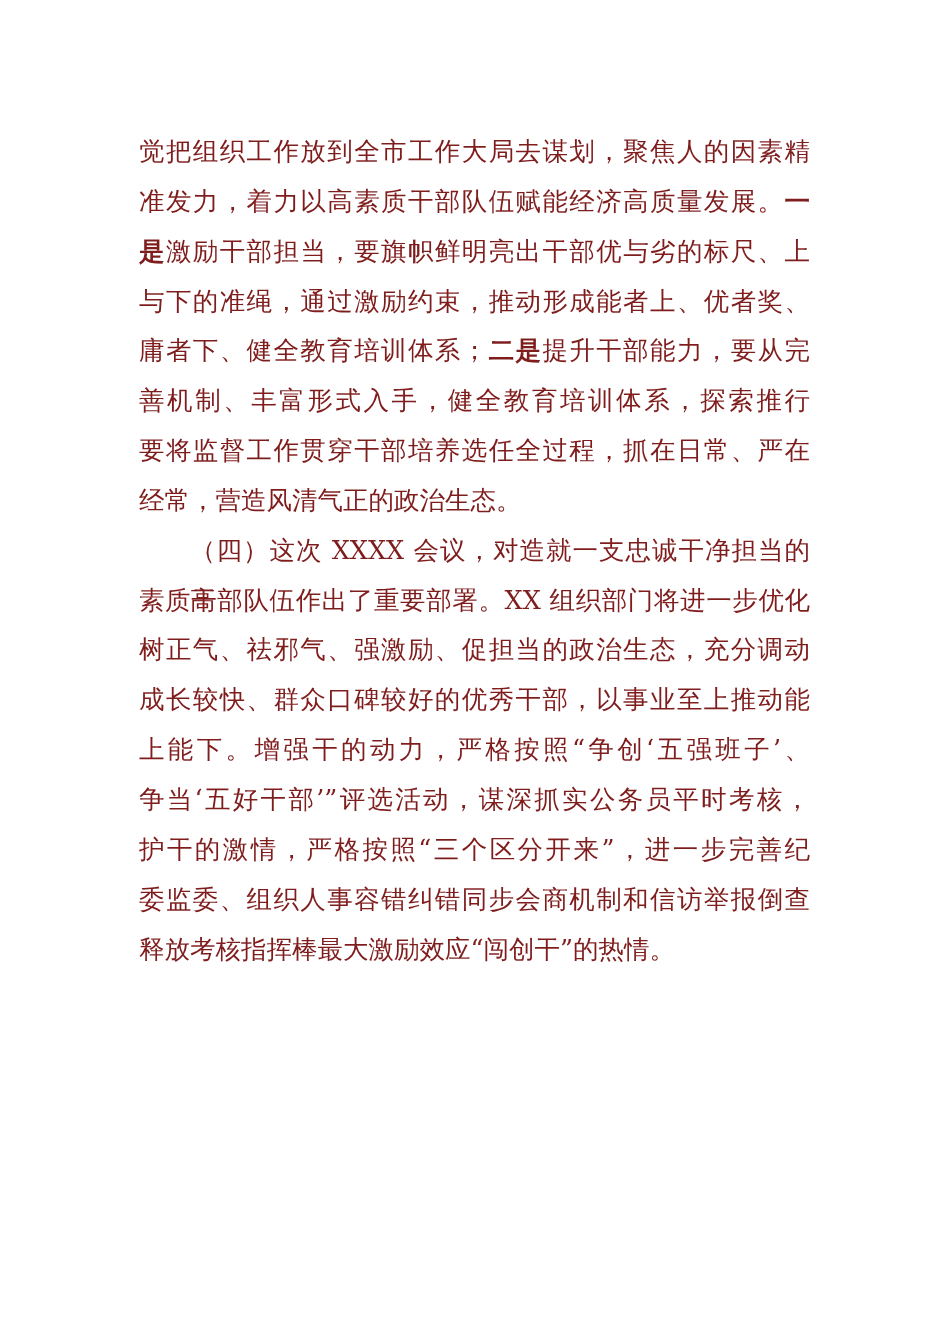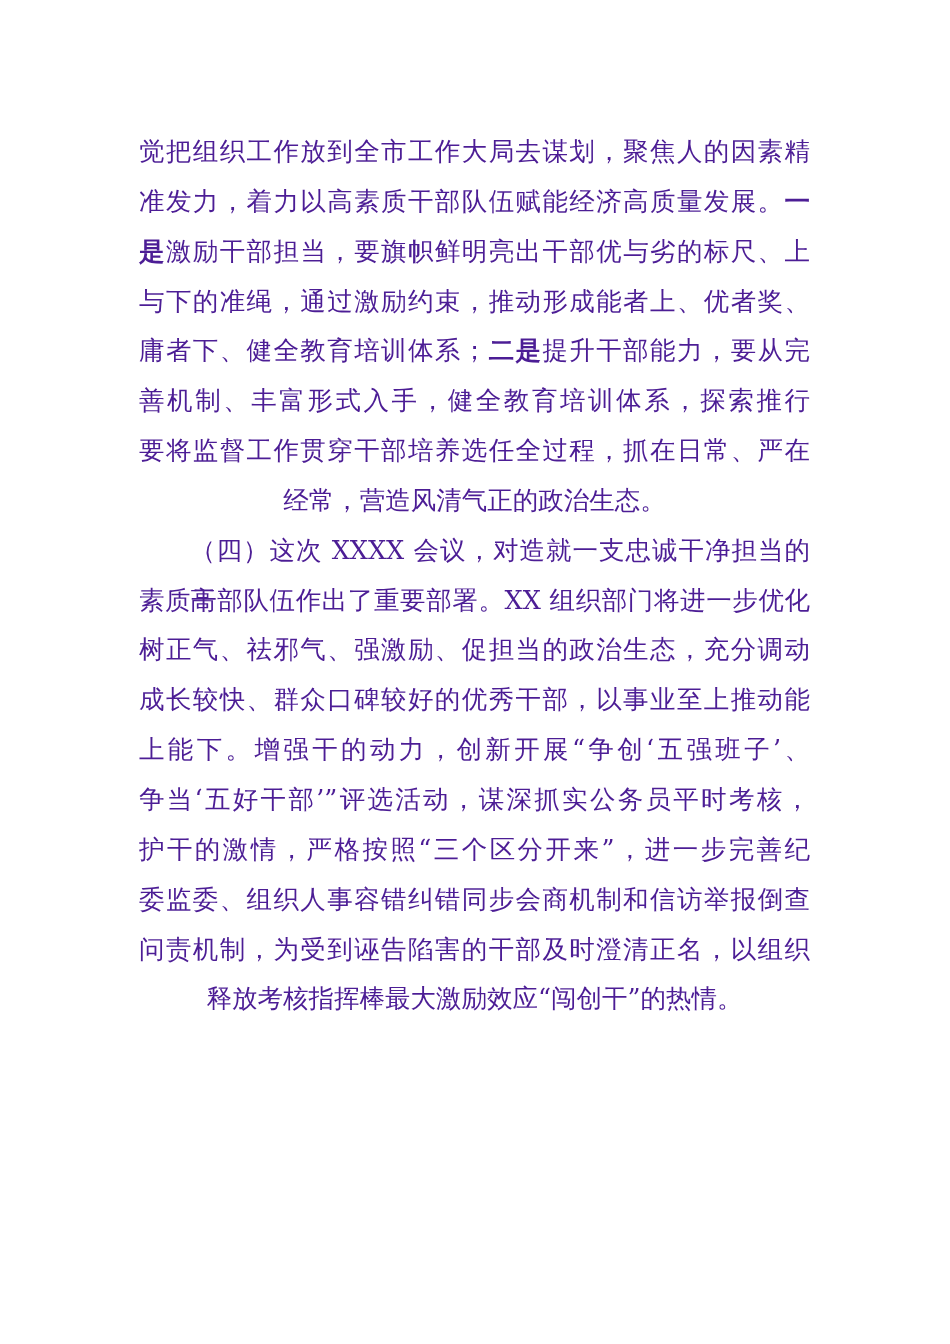--- a/index.html
+++ b/index.html
@@ -39,53 +39,52 @@
     font-size: 25.5px;
     letter-spacing: 0;
     white-space: normal;
     overflow: visible;
   }
   .line.just {
     text-align: justify;
     text-align-last: justify;
   }
   .line.left {
-    text-align: center;
+    text-align: left;
   }
   .line.indent {
     padding-left: 2em;
   }
   .run {
     font-weight: normal;
   }
   .run.bold {
     font-weight: 700;
   }
 </style>
 </head>
 <body>
 
 <div class="page">
-  <div class="content" style="color: #4c1d95;">
+  <div class="content" style="color: #7f1d1d;">
       <div class="paragraph">
         <div class="line just"><span class="run">觉把组织工作放到全市工作大局去谋划，聚焦人的因素精</span></div>
         <div class="line just"><span class="run">准发力，着力以高素质干部队伍赋能经济高质量发展。</span><span class="run bold">一</span></div>
         <div class="line just"><span class="run bold">是</span><span class="run">激励干部担当，要旗帜鲜明亮出干部优与劣的标尺、上</span></div>
         <div class="line just"><span class="run">与下的准绳，通过激励约束，推动形成能者上、优者奖、</span></div>
         <div class="line just"><span class="run">庸者下、健全教育培训体系；</span><span class="run bold">二是</span><span class="run">提升干部能力，要从完</span></div>
         <div class="line just"><span class="run">善机制、丰富形式入手，健全教育培训体系，探索推行</span></div>
         <div class="line just"><span class="run">要将监督工作贯穿干部培养选任全过程，抓在日常、严在</span></div>
         <div class="line left"><span class="run">经常，营造风清气正的政治生态。</span></div>
       </div>
       <div class="paragraph">
         <div class="line just indent"><span class="run">（四）这次 XXXX 会议，对造就一支忠诚干净担当的高</span></div>
         <div class="line just"><span class="run">素质干部队伍作出了重要部署。XX 组织部门将进一步优化</span></div>
         <div class="line just"><span class="run">树正气、祛邪气、强激励、促担当的政治生态，充分调动</span></div>
         <div class="line just"><span class="run">成长较快、群众口碑较好的优秀干部，以事业至上推动能</span></div>
-        <div class="line just"><span class="run">上能下。增强干的动力，创新开展“争创‘五强班子’、</span></div>
+        <div class="line just"><span class="run">上能下。增强干的动力，严格按照“争创‘五强班子’、</span></div>
         <div class="line just"><span class="run">争当‘五好干部’”评选活动，谋深抓实公务员平时考核，</span></div>
         <div class="line just"><span class="run">护干的激情，严格按照“三个区分开来”，进一步完善纪</span></div>
         <div class="line just"><span class="run">委监委、组织人事容错纠错同步会商机制和信访举报倒查</span></div>
-        <div class="line just"><span class="run">问责机制，为受到诬告陷害的干部及时澄清正名，以组织</span></div>
         <div class="line left"><span class="run">释放考核指挥棒最大激励效应“闯创干”的热情。</span></div>
       </div>
     </div>
 </div>
 
 </body></html>

